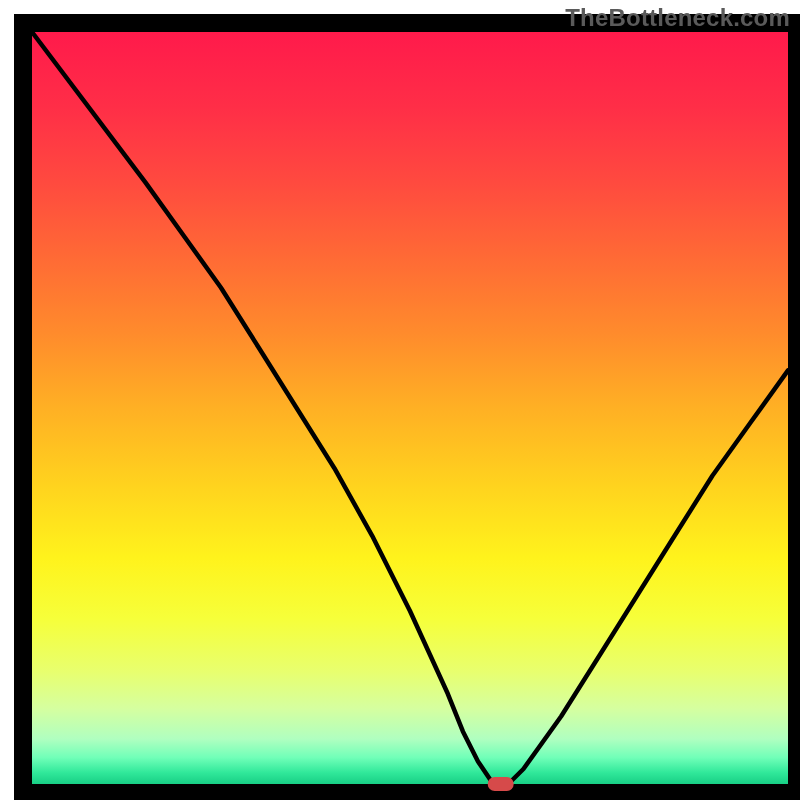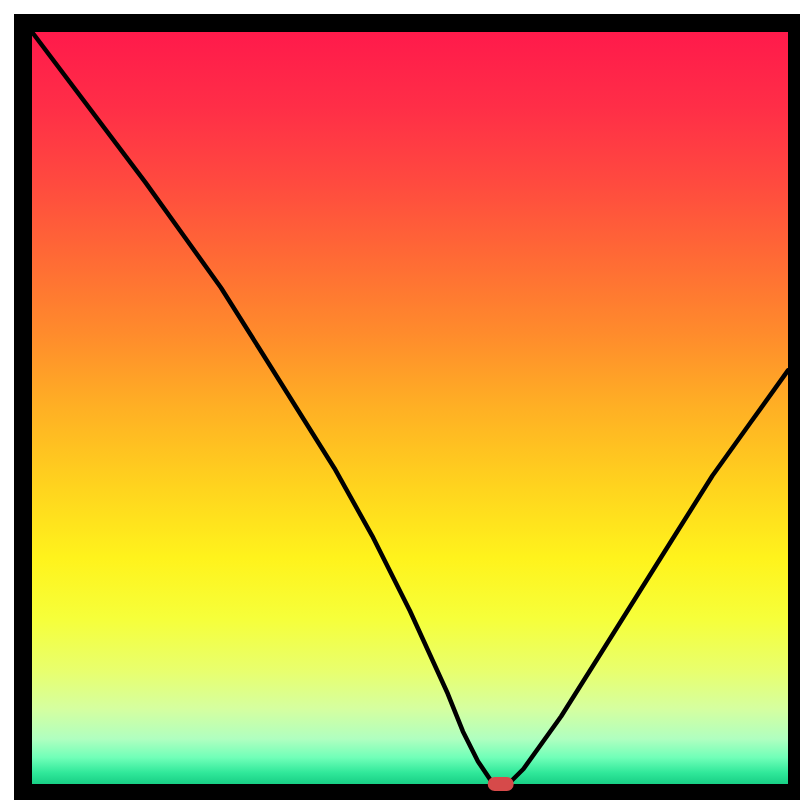--- a/index.html
+++ b/index.html
@@ -56,13 +56,14 @@
 
     <rect id="plot-bg" fill="url(#bg-grad)" x="32" y="32" width="756" height="752"></rect>
 
     <rect id="plot-border" fill="none" stroke="#000000" stroke-width="18" x="23" y="23" width="774" height="770"></rect>
 
     <path id="curve" fill="none" stroke="#000000" stroke-width="4.5" stroke-linejoin="round" stroke-linecap="round" d="M32.0 32.0 L145.4 182.4 L183.2 235.0 L221.0 287.7 L258.8 347.8 L296.6 408.0 L334.4 468.2 L372.2 535.8 L410.0 611.0 L447.8 693.8 L462.9 731.4 L478.0 761.4 L493.2 784.0 L508.3 784.0 L523.4 769.0 L561.2 716.3 L599.0 656.2 L636.8 596.0 L674.6 535.8 L712.4 475.7 L750.2 423.0 L788.0 370.4"></path>
 
     <rect id="marker" rx="7" ry="7" x="487.71999999999997" y="777" width="26" height="14" fill="#d64a4a"></rect>
   </svg>
 
+  <div class="watermark">TheBottleneck.com</div>
 </div>
 
 </body></html>

